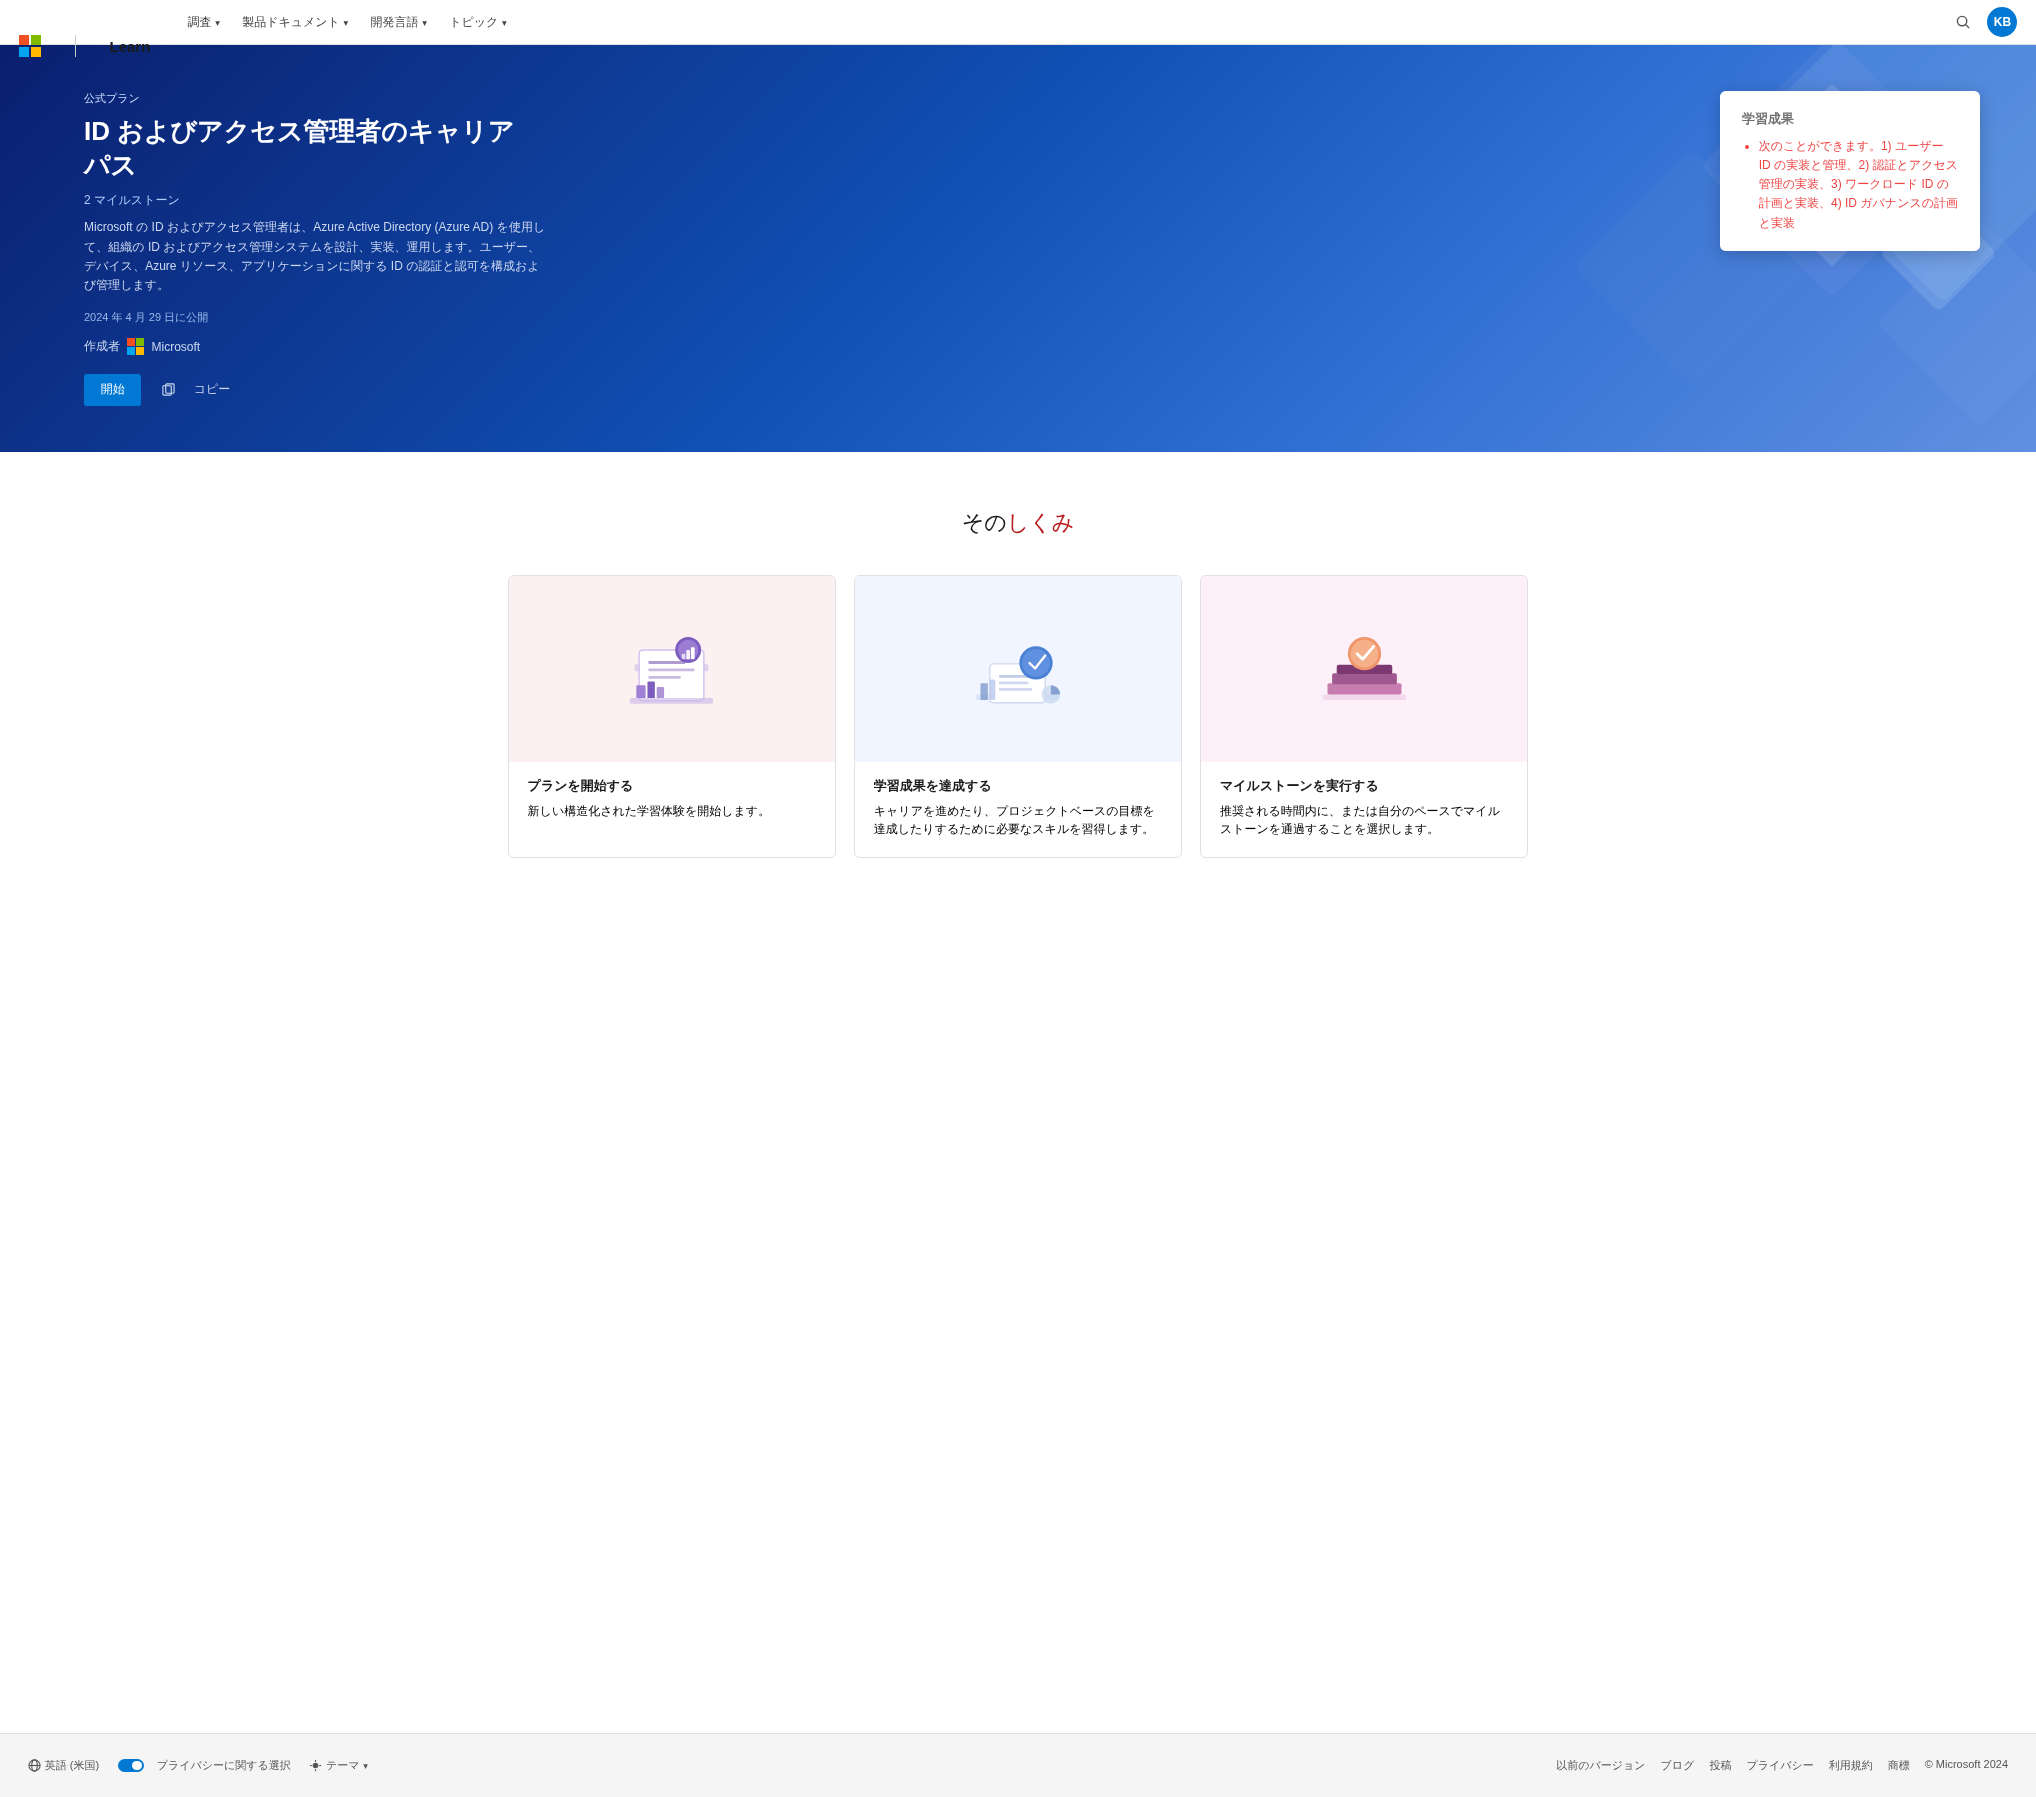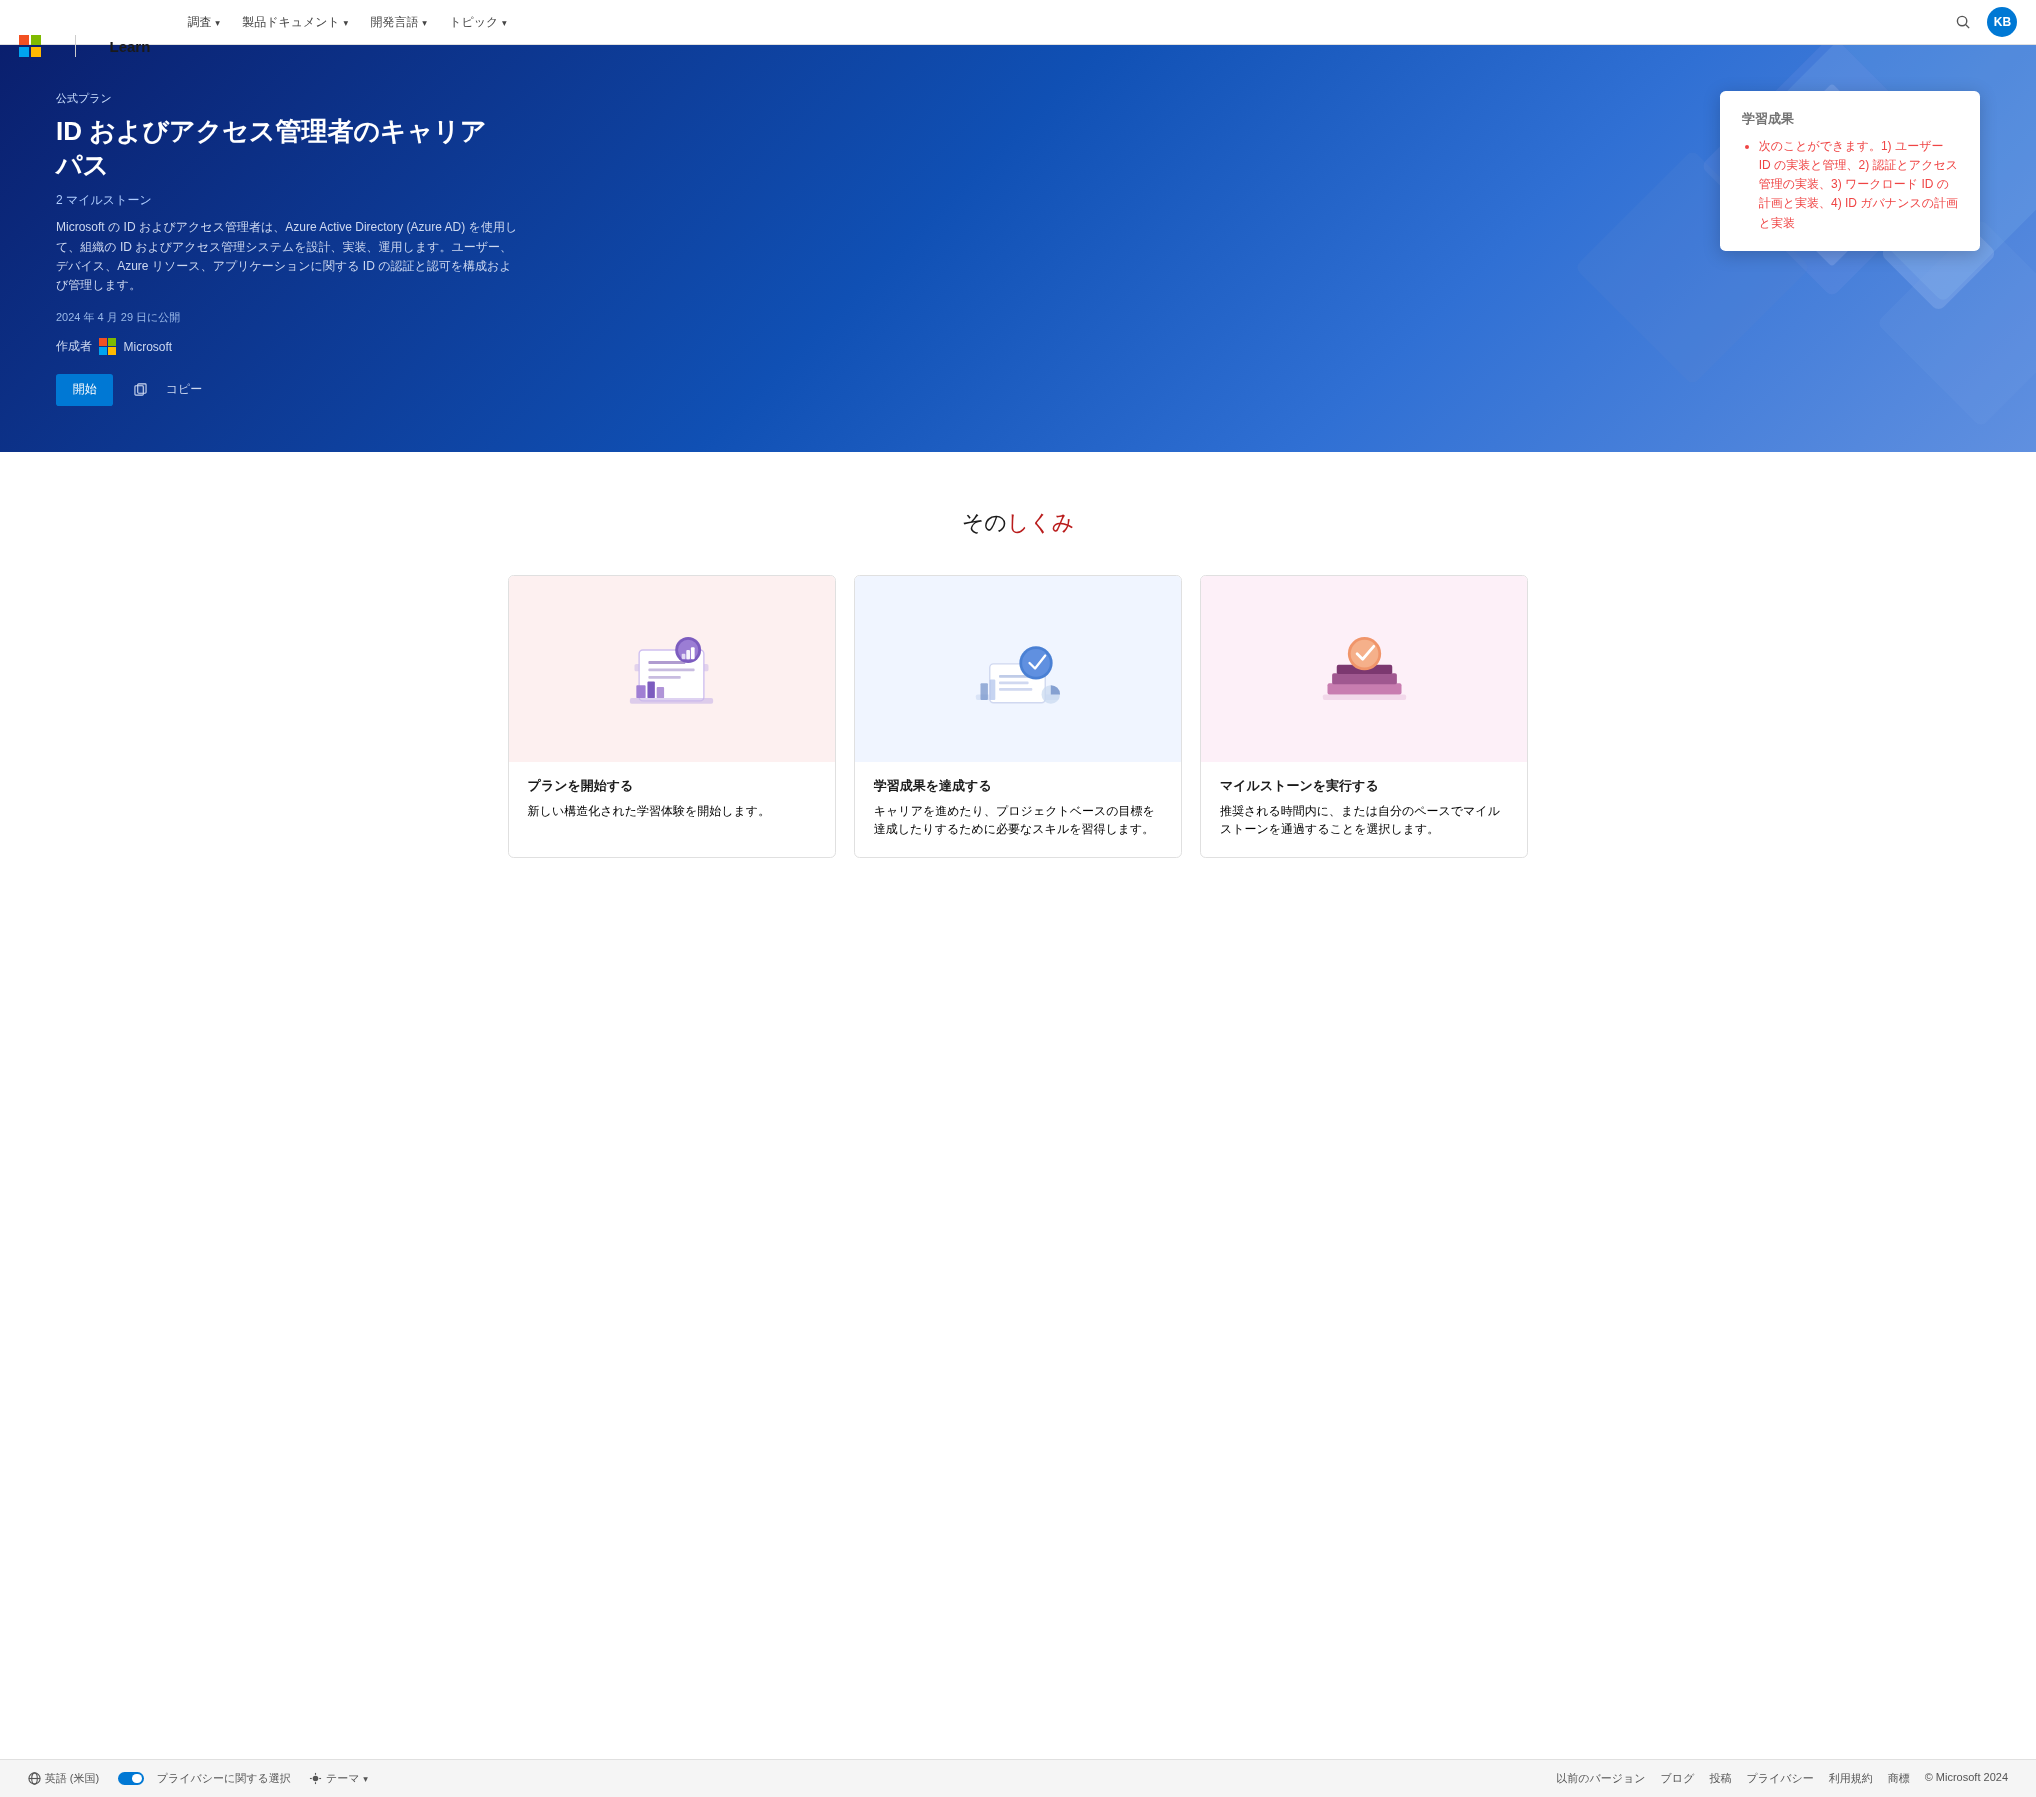--- a/index.html
+++ b/index.html
@@ -63,20 +63,21 @@
     }
 
     
     .hero {
       background: linear-gradient(135deg, #0a1f6e 0%, #1050b4 45%, #3070d4 70%, #6090e0 100%);
       min-height: 334px;
       display: flex;
       align-items: stretch;
       position: relative;
       overflow: hidden;
+      padding-left: 28px;
     }
     .hero-content {
       padding: 46px 56px 46px 56px;
       max-width: 575px;
       flex-shrink: 0;
       z-index: 2;
     }
     .hero-badge {
       font-size: 11px; color: #cce0ff; margin-bottom: 9.3px;
     }
@@ -188,21 +189,21 @@
       font-size: 13px; font-weight: 600; color: #1a1a1a; margin-bottom: 7.4px;
     }
     .card-desc {
       font-size: 12px; color: #000000; line-height: 1.5;
     }
 
     
     footer {
       background: #f5f5f5;
       border-top: 0.9px solid #e0e0e0;
-      padding: 11px 28px;
+      padding: 24px 28px;
       display: flex;
       align-items: flex-end;
       flex-wrap: wrap;
       gap: 15px;
       font-size: 11px;
       color: #555;
       margin-top: auto;
     }
     .footer-left { display: flex; align-items: center; gap: 18.6px; }
     .footer-right { margin-left: auto; display: flex; gap: 15px; }

